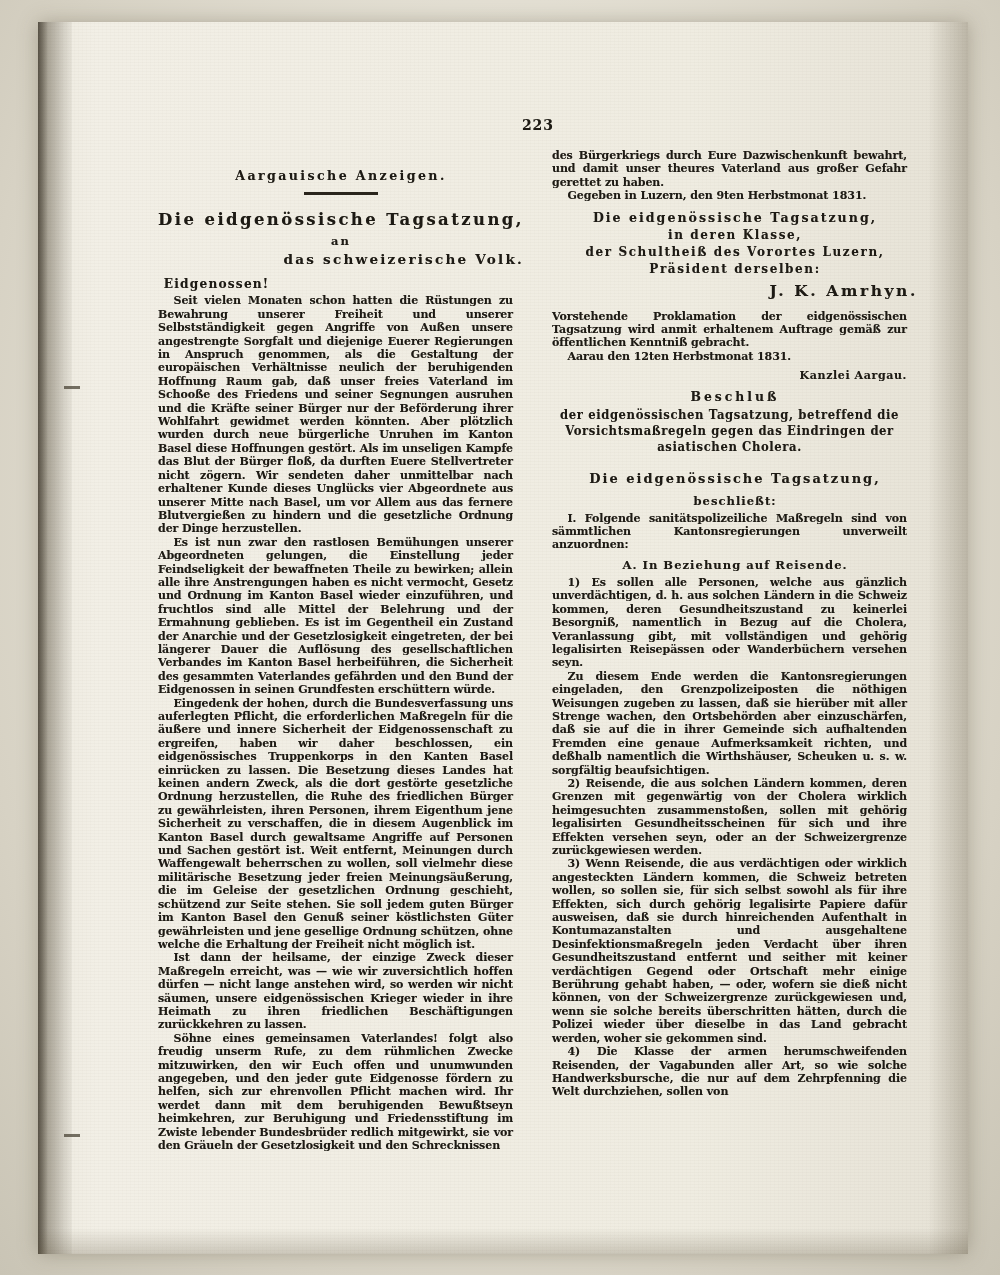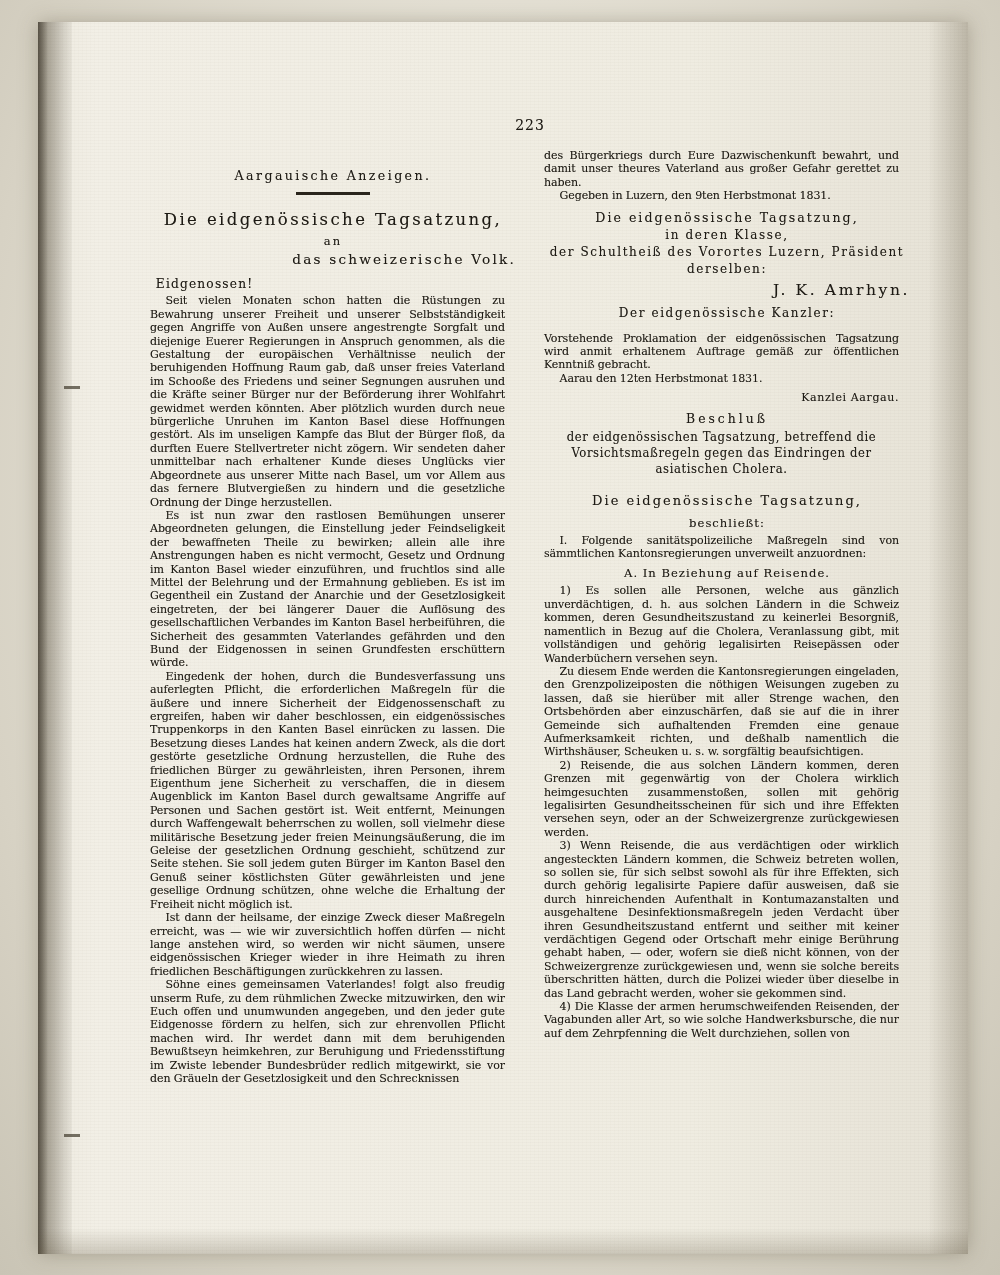--- a/index.html
+++ b/index.html
@@ -43,22 +43,23 @@
     background-image:
       repeating-linear-gradient(0deg, rgba(120,108,84,.045) 0px, rgba(120,108,84,.045) 1px, transparent 1px, transparent 3px),
       repeating-linear-gradient(90deg, rgba(120,108,84,.035) 0px, rgba(120,108,84,.035) 1px, transparent 1px, transparent 4px);
     pointer-events:none;
     mix-blend-mode:multiply;
     opacity:.55;
   }
   
   #content{
     position:absolute;
-    left:112px;top:95px;width:760px;height:1120px;
+    left:120px;top:95px;width:760px;height:1120px;
     color:#1d1a14;
+    font-weight:bold;
   }
   .folio{
     text-align:center;font-size:14px;letter-spacing:1px;margin-bottom:16px;
     font-family:"DejaVu Serif", serif;
   }
   .cols{
     display:flex;gap:28px;
   }
   .col{width:366px;}
   
@@ -163,21 +164,20 @@
 
           <div class="fr">
             <p class="noind">des Bürgerkriegs durch Eure Dazwischenkunft bewahrt, und damit unser theures Vaterland aus großer Gefahr gerettet zu haben.</p>
             <p class="noind" style="text-indent:16px;">Gegeben in Luzern, den 9ten Herbstmonat 1831.</p>
           </div>
 
           <div class="ctr sp mt6" style="font-size:12.6px;line-height:18px;">Die eidgenössische Tagsatzung,</div>
           <div class="sub">in deren Klasse,</div>
           <div class="sub">der Schultheiß des Vorortes Luzern, Präsident derselben:</div>
           <div class="sign">J. K. Amrhyn.</div>
-          <div class="sub mt6">Der eidgenössische Kanzler:</div>
 
           <div class="fr mt10">
             <p class="noind">Vorstehende Proklamation der eidgenössischen Tagsatzung wird anmit erhaltenem Auftrage gemäß zur öffentlichen Kenntniß gebracht.</p>
             <p class="noind" style="text-indent:16px;">Aarau den 12ten Herbstmonat 1831.</p>
           </div>
           <div class="right fr mt6" style="text-align:right;letter-spacing:.6px;">Kanzlei Aargau.</div>
 
           <div class="secttitle mt18 sp3">Beschluß</div>
           <div class="secthead fr" style="text-align:center;">der eidgenössischen Tagsatzung, betreffend die Vorsichtsmaßregeln gegen das Eindringen der asiatischen Cholera.</div>
 

